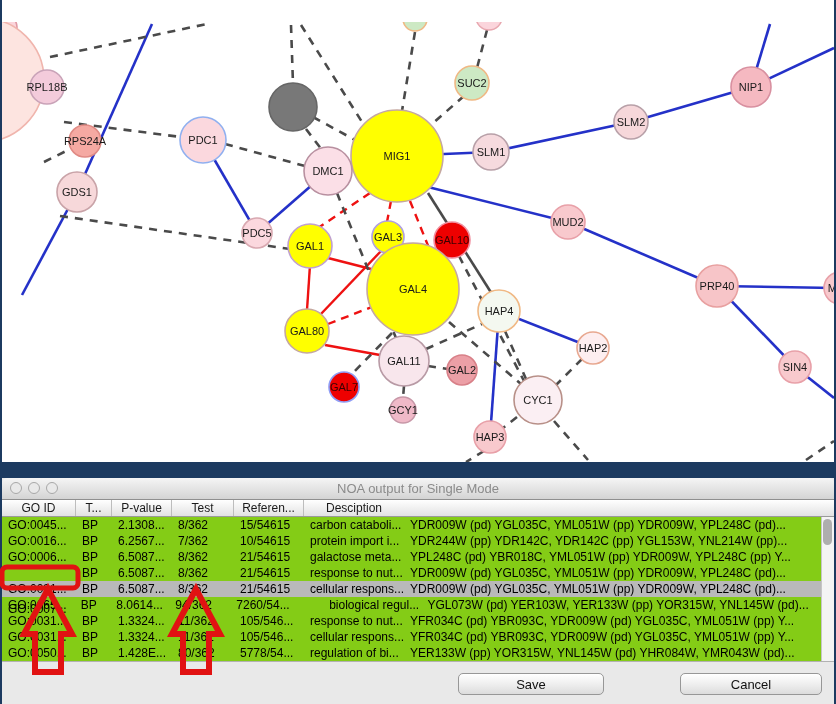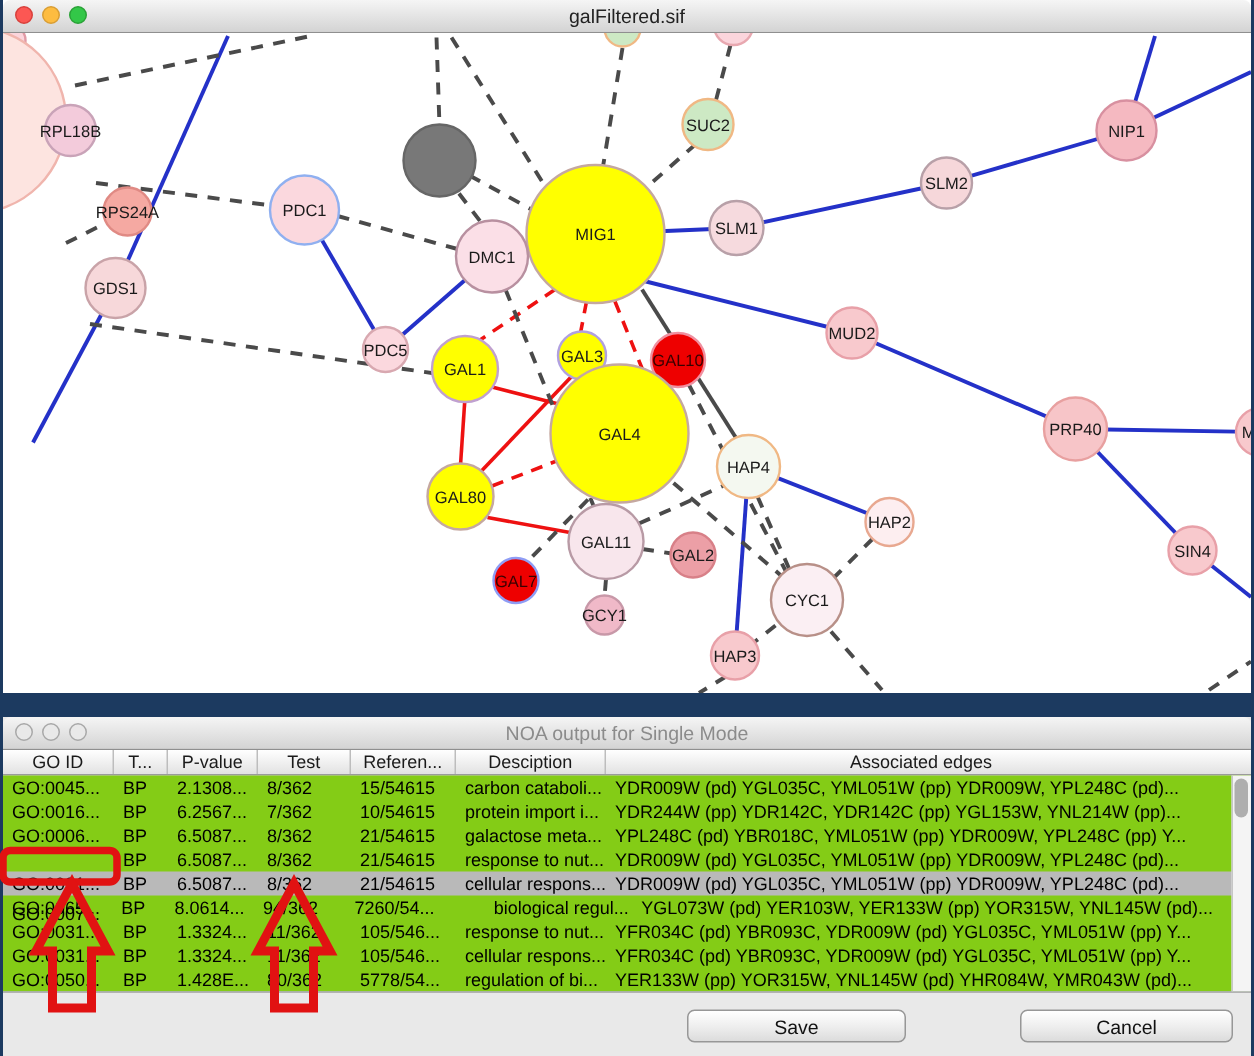--- a/index.html
+++ b/index.html
@@ -44,28 +44,20 @@
     font-family:"Liberation Sans", sans-serif;text-align:center;line-height:20px;box-sizing:border-box;}
   #save-btn{left:456px;width:146px;}
   #cancel-btn{left:678px;width:142px;}
 
   #annotation-layer{position:absolute;left:0;top:0;width:836px;height:704px;pointer-events:none;}
 </style>
 </head>
 <body>
 
 <div class="window" id="net-window">
-  <div class="titlebar">
-    <span class="lights">
-      <span class="light red"></span>
-      <span class="light yellow"></span>
-      <span class="light green"></span>
-    </span>
-    <div class="title">galFiltered.sif</div>
-  </div>
   <div id="net-canvas">
     <svg id="net-svg" width="832" height="440" viewBox="0 0 832 440">
         <line x1="150" y1="2" x2="75" y2="170" stroke="#2431c8" stroke-width="2.6"></line>
         <line x1="75" y1="170" x2="20" y2="273" stroke="#2431c8" stroke-width="2.6"></line>
         <line x1="201" y1="118" x2="255" y2="211" stroke="#2431c8" stroke-width="2.6"></line>
         <line x1="255" y1="211" x2="326" y2="149" stroke="#2431c8" stroke-width="2.6"></line>
         <line x1="395" y1="134" x2="489" y2="130" stroke="#2431c8" stroke-width="2.6"></line>
         <line x1="489" y1="130" x2="629" y2="100" stroke="#2431c8" stroke-width="2.6"></line>
         <line x1="629" y1="100" x2="749" y2="65" stroke="#2431c8" stroke-width="2.6"></line>
         <line x1="749" y1="65" x2="768" y2="2" stroke="#2431c8" stroke-width="2.6"></line>
@@ -186,21 +178,20 @@
     </span>
     <div class="title inactive">NOA output for Single Mode</div>
   </div>
   <div id="table-header">
       <div class="hcell" style="width: 74px;">GO ID</div>
       <div class="hcell" style="width: 36px;">T...</div>
       <div class="hcell" style="width: 60px;">P-value</div>
       <div class="hcell" style="width: 62px;">Test</div>
       <div class="hcell" style="width: 70px;">Referen...</div>
       <div class="hcell" style="width: 100px;">Desciption</div>
-      <div class="hcell" style="width: 420px;">Associated edges</div>
     </div>
   <div id="table-body">
       <div class="trow">
         <div class="tcell" style="width: 74px;">GO:0045...</div>
         <div class="tcell" style="width: 36px;">BP</div>
         <div class="tcell" style="width: 60px;">2.1308...</div>
         <div class="tcell" style="width: 62px;">8/362</div>
         <div class="tcell" style="width: 70px;">15/54615</div>
         <div class="tcell" style="width: 100px;">carbon cataboli...</div>
         <div class="tcell" style="width: 420px;">YDR009W (pd) YGL035C, YML051W (pp) YDR009W, YPL248C (pd)...</div>

